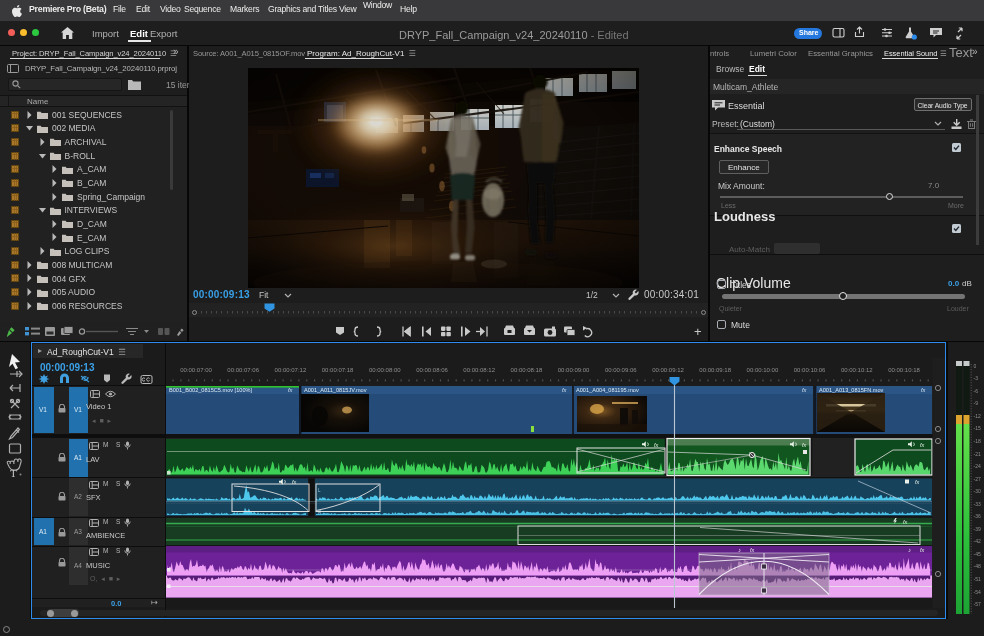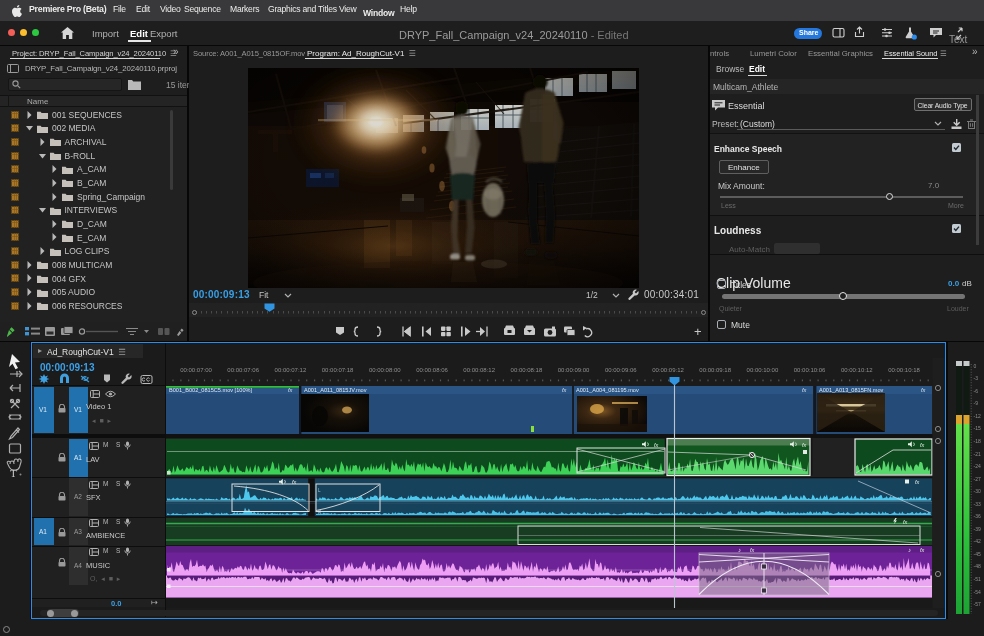--- a/index.html
+++ b/index.html
@@ -14,21 +14,21 @@
     <path fill="#e8e8e8" d="M9.2 7.3c0-1.5 1.2-2.2 1.3-2.3-.7-1-1.8-1.2-2.2-1.2-.9-.1-1.8.5-2.3.5-.5 0-1.2-.5-2-.5-1 0-2 .6-2.5 1.5-1.1 1.9-.3 4.6.8 6.1.5.8 1.1 1.6 1.9 1.6.8 0 1.1-.5 2-.5.9 0 1.2.5 2 .5.8 0 1.4-.7 1.9-1.5.6-.9.8-1.7.8-1.8 0 0-1.6-.6-1.7-2.4zM7.7 2.8c.4-.5.7-1.2.6-1.9-.6 0-1.3.4-1.8.9-.4.4-.7 1.1-.6 1.8.7.1 1.4-.3 1.8-.8z"></path>
   </svg>
 <div class="t" style="left:29px;top:4px;font-size:8.8px;font-weight:bold;color:#ececec;letter-spacing:-0.25px">Premiere Pro (Beta)</div>
 <div class="t" style="left:113px;top:4px;font-size:8.6px;font-weight:normal;color:#ececec;letter-spacing:-0.25px">File</div>
 <div class="t" style="left:136px;top:4px;font-size:8.6px;font-weight:normal;color:#ececec;letter-spacing:-0.25px">Edit</div>
 <div class="t" style="left:160px;top:4px;font-size:8.6px;font-weight:normal;color:#ececec;letter-spacing:-0.25px">Video</div>
 <div class="t" style="left:184px;top:4px;font-size:8.6px;font-weight:normal;color:#ececec;letter-spacing:-0.25px">Sequence</div>
 <div class="t" style="left:230px;top:4px;font-size:8.6px;font-weight:normal;color:#ececec;letter-spacing:-0.25px">Markers</div>
 <div class="t" style="left:268px;top:4px;font-size:8.6px;font-weight:normal;color:#ececec;letter-spacing:-0.25px">Graphics and Titles</div>
 <div class="t" style="left:339px;top:4px;font-size:8.6px;font-weight:normal;color:#ececec;letter-spacing:-0.25px">View</div>
-<div class="t" style="left:363px;top:8px;font-size:8.6px;font-weight:bold;color:#ececec;letter-spacing:-0.25px">Window</div>
+<div class="t" style="left:363px;top:0;font-size:8.6px;font-weight:normal;color:#ececec;letter-spacing:-0.25px">Window</div>
 <div class="t" style="left:400px;top:4px;font-size:8.6px;font-weight:normal;color:#ececec;letter-spacing:-0.25px">Help</div>
 <div class="abs" style="left:0;top:21px;width:984px;height:24px;background:#1e1e1e"></div>
 <div class="abs" style="left:8px;top:29px;width:7px;height:7px;border-radius:50%;background:#f35f58"></div>
 <div class="abs" style="left:20px;top:29px;width:7px;height:7px;border-radius:50%;background:#fbbd2e"></div>
 <div class="abs" style="left:32px;top:29px;width:7px;height:7px;border-radius:50%;background:#2bc840"></div>
 <svg class="abs" style="left:61px;top:27px" width="13" height="12" viewBox="0 0 13 12">
     <path fill="#d6d6d6" d="M6.5 0 0 5.5h1.7V12h3.4V8h2.8v4h3.4V5.5H13z"></path>
   </svg>
 <div class="t" style="left:92px;top:28px;font-size:9.5px;color:#b3b3b3">Import</div>
 <div class="t" style="left:130px;top:28px;font-size:9.5px;font-weight:bold;color:#ffffff">Edit</div>
@@ -651,21 +651,21 @@
 </g>
 </svg>
 <div class="t" style="left:694px;top:324px;font-size:13px;color:#c9c9c9">+</div>
 <div class="abs" style="left:710px;top:46px;width:274px;height:295px;background:#1e1e1e"></div>
 <div class="t" style="left:710px;top:49px;font-size:7.8px;color:#989898">ntrols</div>
 <div class="t" style="left:750px;top:49px;font-size:7.8px;color:#989898">Lumetri Color</div>
 <div class="t" style="left:808px;top:49px;font-size:7.8px;color:#989898">Essential Graphics</div>
 <div class="t" style="left:884px;top:49px;font-size:7.4px;font-weight:normal;color:#f0f0f0">Essential Sound</div>
 <div class="abs" style="left:882px;top:57.5px;width:56px;height:1.5px;background:#dadada"></div>
 <div class="t" style="left:940px;top:49px;font-size:7.5px;color:#9a9a9a">☰</div>
-<div class="t" style="left:949px;top:34px;font-size:10px;color:#989898">Text</div>
+<div class="t" style="left:949px;top:45px;font-size:13px;color:#989898">Text</div>
 <div class="t" style="left:972px;top:46px;font-size:10px;color:#b5b5b5">»</div>
 <div class="t" style="left:716px;top:64px;font-size:8.5px;color:#bdbdbd">Browse</div>
 <div class="t" style="left:749px;top:64px;font-size:8.5px;font-weight:bold;color:#fff">Edit</div>
 <div class="abs" style="left:748px;top:74.5px;width:19px;height:1.5px;background:#dadada"></div>
 <div class="abs" style="left:710px;top:79px;width:274px;height:15px;background:#252526"></div>
 <div class="t" style="left:713px;top:82px;font-size:8.5px;color:#b5b5b5">Multicam_Athlete</div>
 <svg class="abs" style="left:712px;top:100px" width="13" height="11" viewBox="0 0 13 11">
     <path fill="#c9c9c9" d="M0 0h13v7.5H6L3 10.5V7.5H0z"></path>
     <g stroke="#1e1e1e" stroke-width="1">
       <line x1="2.5" y1="2.8" x2="10.5" y2="2.8"></line>
@@ -701,21 +701,21 @@
     <path fill="none" stroke="#20262c" stroke-width="1.4" d="M1 3.6 2.8 5.4 6 1.6"></path>
   </svg>
 <div class="abs" style="left:719px;top:160px;width:50px;height:14px;background:#272728;border:1px solid #5f5f5f;border-radius:2px"></div>
 <div class="t" style="left:728px;top:163px;font-size:8px;color:#e0e0e0">Enhance</div>
 <div class="t" style="left:718px;top:181px;font-size:8.5px;color:#c9c9c9">Mix Amount:</div>
 <div class="t" style="left:928px;top:181px;font-size:8px;color:#8a8a8a">7.0</div>
 <div class="abs" style="left:720px;top:196px;width:243px;height:1.5px;background:#5c5c5c"></div>
 <div class="abs" style="left:886px;top:192.5px;width:7px;height:7px;border:1.6px solid #dedede;border-radius:50%;background:#2a2a2a"></div>
 <div class="t" style="left:721px;top:202px;font-size:7px;color:#6b6b6b">Less</div>
 <div class="t" style="left:948px;top:202px;font-size:7px;color:#6b6b6b">More</div>
-<div class="t" style="left:714px;top:225px;font-size:10px;font-weight:bold;color:#e8e8e8">Loudness</div>
+<div class="t" style="left:714px;top:209px;font-size:13px;font-weight:bold;color:#e8e8e8">Loudness</div>
 <div class="abs" style="left:952px;top:224px;width:9px;height:9px;background:#c3cbd2;border-radius:1.5px"></div>
 <svg class="abs" style="left:953px;top:225px" width="7" height="7" viewBox="0 0 7 7">
     <path fill="none" stroke="#20262c" stroke-width="1.4" d="M1 3.6 2.8 5.4 6 1.6"></path>
   </svg>
 <div class="t" style="left:729px;top:245px;font-size:8px;color:#5e5e5e">Auto-Match</div>
 <div class="abs" style="left:774px;top:243px;width:46px;height:11px;background:#2f2f30;border-radius:2px"></div>
 <div class="abs" style="left:710px;top:254px;width:274px;height:87px;background:#1e1e1e;border-top:1px solid #0e0e0e"></div>
 <div class="t" style="left:716px;top:275px;font-size:14px;font-weight:normal;color:#e8e8e8">Clip Volume</div>
 <div class="abs" style="left:717px;top:280px;width:9px;height:9px;border:1.2px solid #a9aeb4;border-radius:2px"></div>
 <div class="t" style="left:731px;top:280px;font-size:8.5px;color:#dcdcdc">Titles</div>

